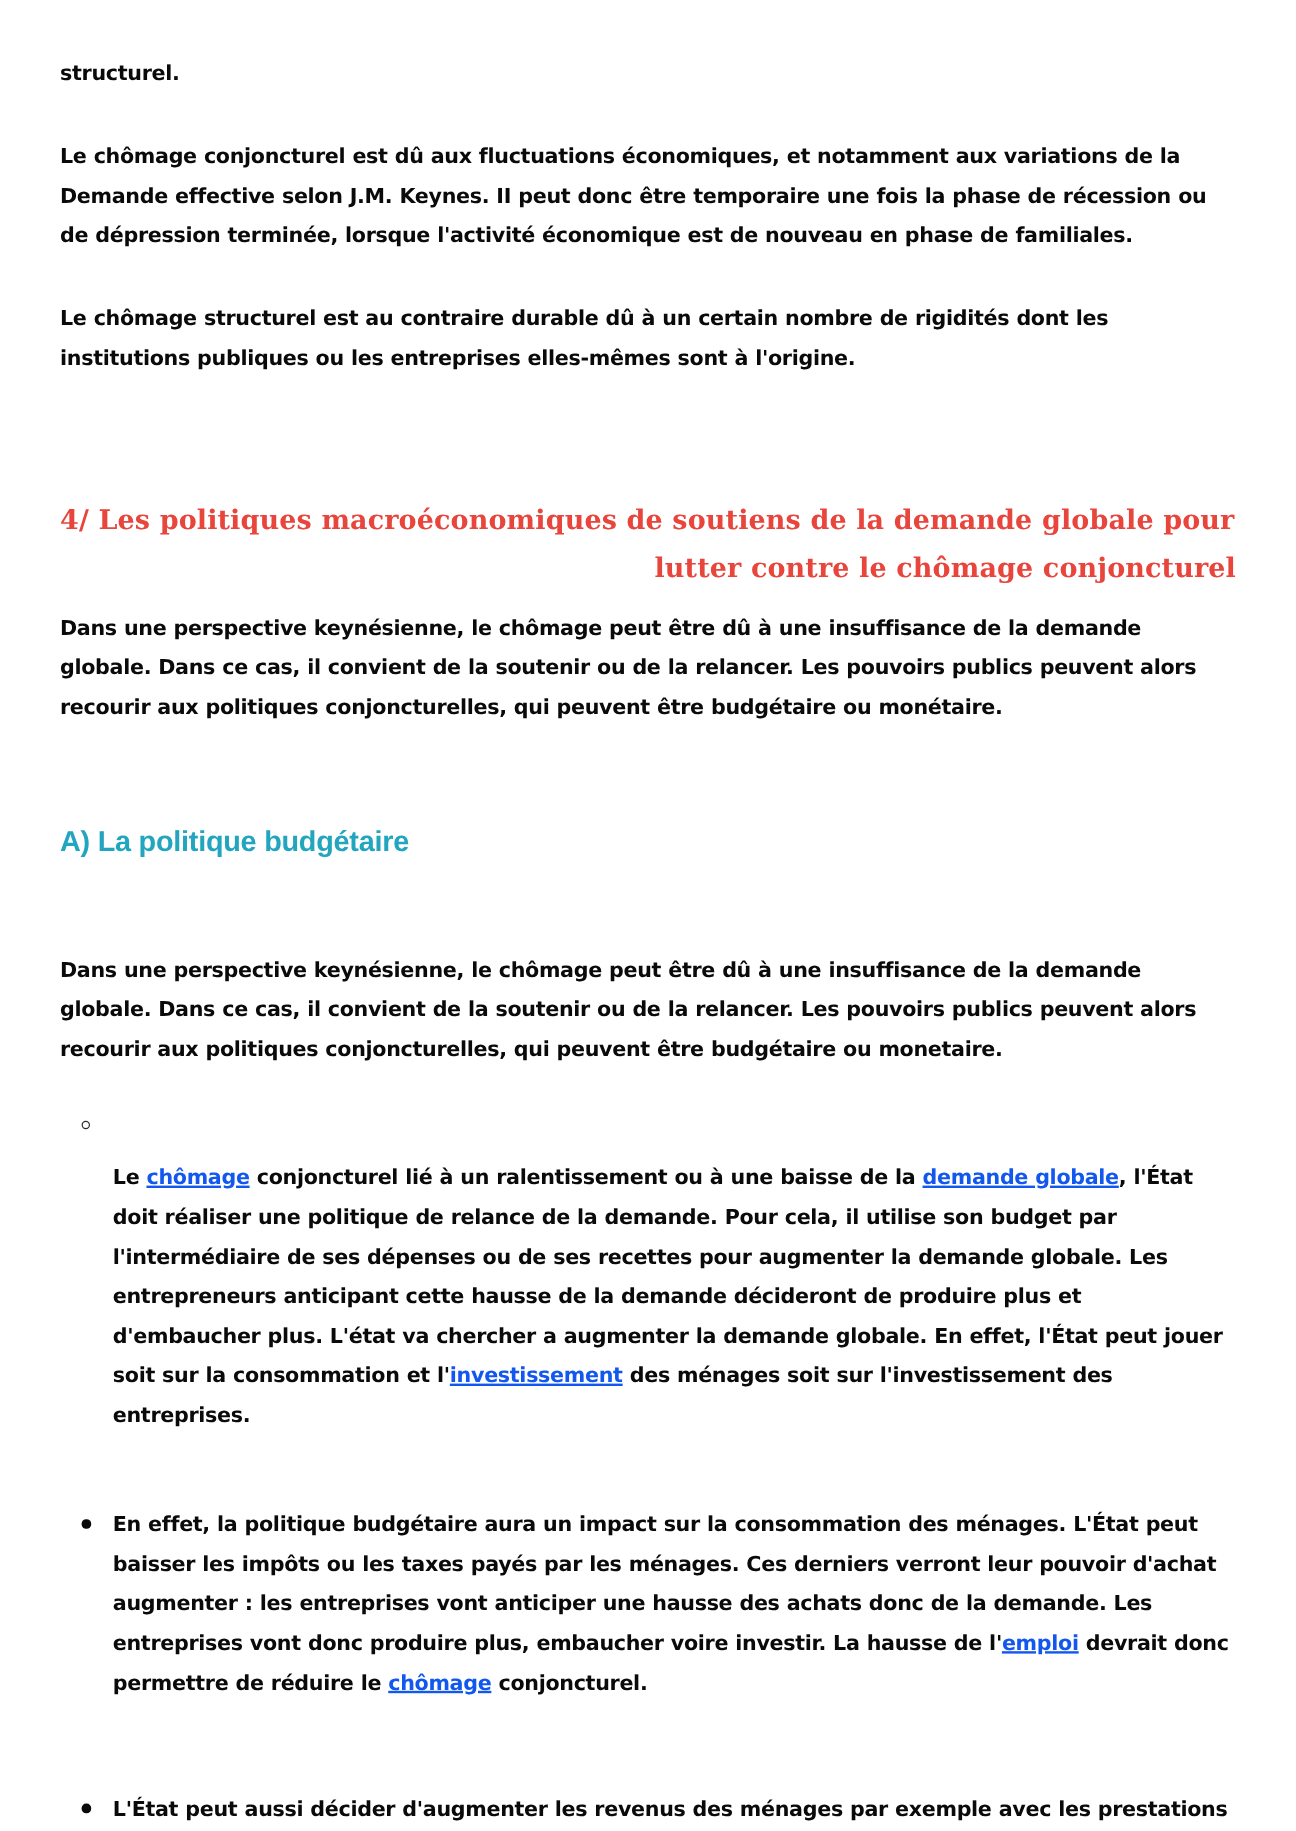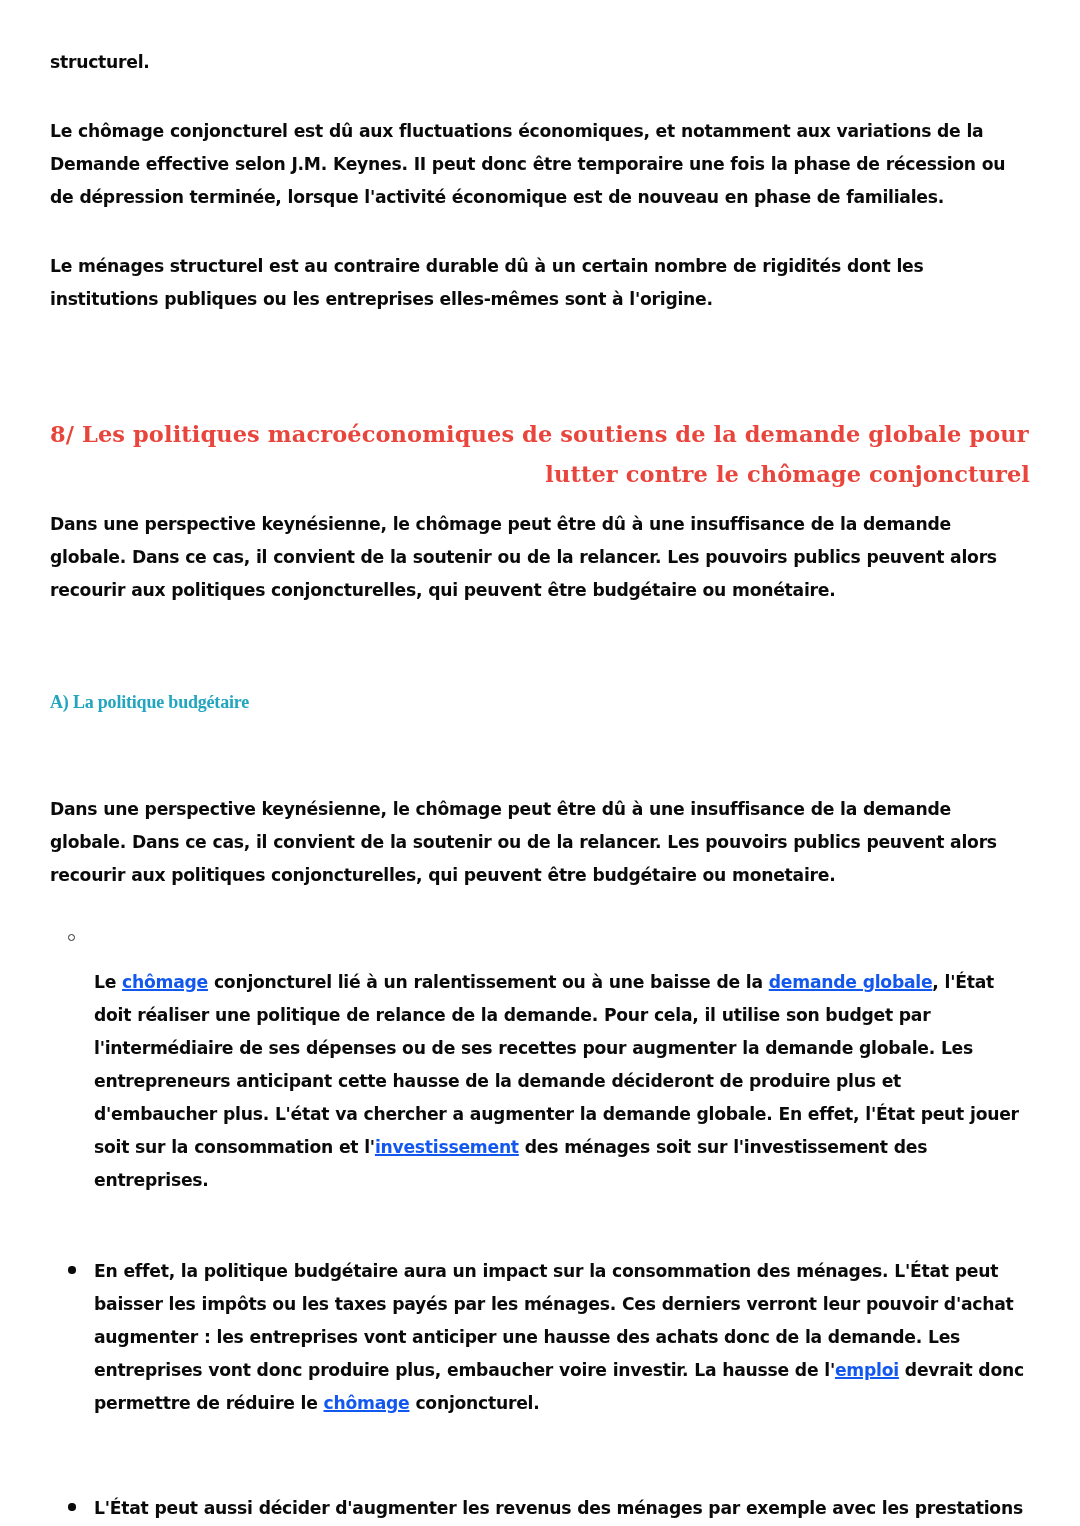--- a/index.html
+++ b/index.html
@@ -55,23 +55,23 @@
     margin: 0;
     letter-spacing: 0.1px;
   }
   .heading-red .last-line {
     display: block;
     text-align: right;
   }
 
   
   .heading-cyan {
-    font-family: Liberation Serif, serif;
+    font-family: Liberation Sans, sans-serif;
     font-weight: 700;
-    font-size: 18px;
+    font-size: 24px;
     line-height: 30px;
     color: #22a5be;
     margin: 0;
     letter-spacing: -0.2px;
   }
 
   
   .bullet-block {
     position: relative;
     margin: 0;
@@ -127,25 +127,25 @@
   <div class="content">
 
     <p class="body-par">structurel.</p>
 
     <div class="gap-sm"></div>
 
     <p class="body-par">Le chômage conjoncturel est dû aux fluctuations économiques, et notamment aux variations de la Demande effective selon J.M. Keynes. II peut donc être temporaire une fois la phase de récession ou de dépression terminée, lorsque l'activité économique est de nouveau en phase de familiales.</p>
 
     <div class="gap-sm"></div>
 
-    <p class="body-par">Le ménages structurel est au contraire durable dû à un certain nombre de rigidités dont les institutions publiques ou les entreprises elles-mêmes sont à l'origine.</p>
+    <p class="body-par">Le chômage structurel est au contraire durable dû à un certain nombre de rigidités dont les institutions publiques ou les entreprises elles-mêmes sont à l'origine.</p>
 
     <div class="gap-xl"></div>
 
-    <h2 class="heading-red"><span>8/ Les politiques macroéconomiques de soutiens de la demande globale pour</span><span class="last-line">lutter contre le chômage conjoncturel</span></h2>
+    <h2 class="heading-red"><span>4/ Les politiques macroéconomiques de soutiens de la demande globale pour</span><span class="last-line">lutter contre le chômage conjoncturel</span></h2>
 
     <div class="gap-sm"></div>
 
     <p class="body-par">Dans une perspective keynésienne, le chômage peut être dû à une insuffisance de la demande globale. Dans ce cas, il convient de la soutenir ou de la relancer. Les pouvoirs publics peuvent alors recourir aux politiques conjoncturelles, qui peuvent être budgétaire ou monétaire.</p>
 
     <div class="gap-lg"></div>
 
     <h3 class="heading-cyan">A) La politique budgétaire</h3>
 
     <div class="gap-xl"></div>

